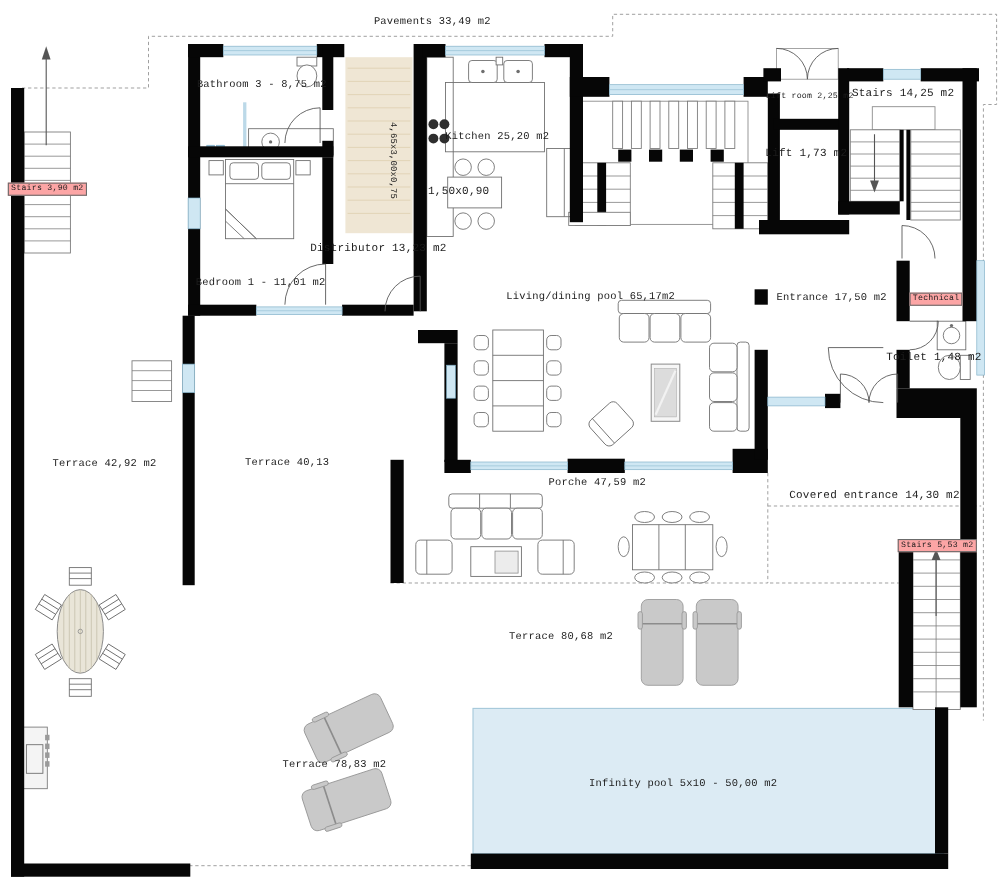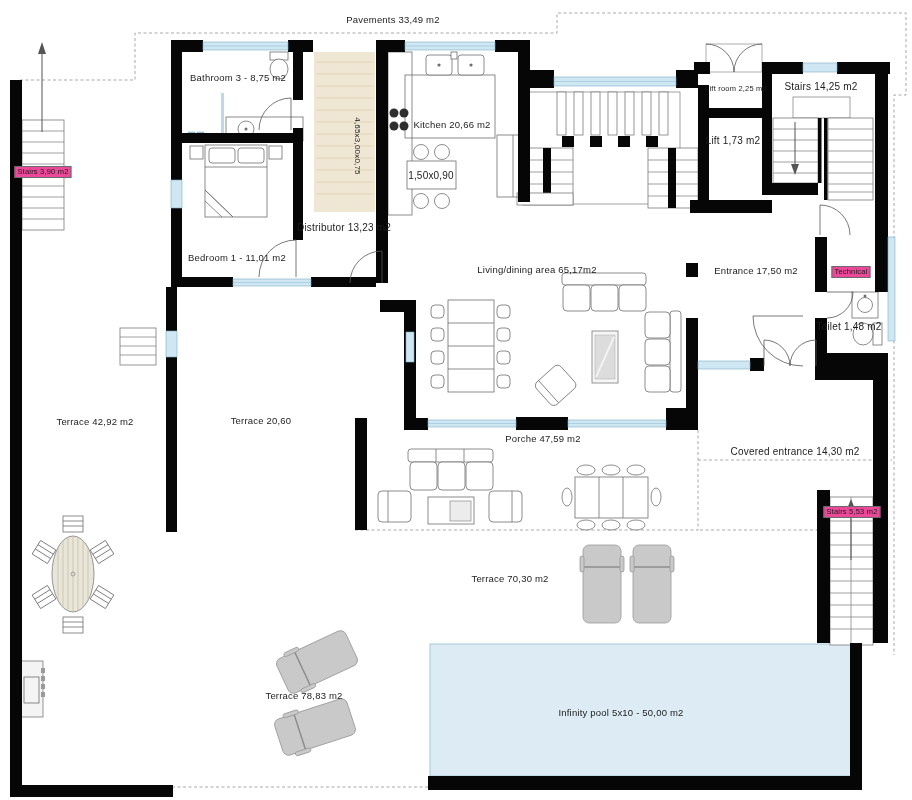--- a/index.html
+++ b/index.html
@@ -1,23 +1,23 @@
 <!DOCTYPE html>
 <html><head>
 <meta charset="utf-8">
 <style>
   html,body{margin:0;padding:0;background:#fff;}
   .plan{position:relative;width:912px;height:800px;background:#fff;overflow:hidden;
-        font-family:Liberation Sans, sans-serif;}
+        font-family:Liberation Mono, monospace;}
   .plan svg{position:absolute;left:0;top:0;}
   .lbl{position:absolute;transform:translate(-50%,-50%);font-size:9.5px;color:#1c1c1c;
        white-space:nowrap;letter-spacing:.2px;z-index:5;}
   .lbl.sm{font-size:10px;text-align:right;}
   .lbl.xs{font-size:7.5px;}
-  .lbl.boxed{border:1px solid #6b6b6b;background:#ec4899;padding:0 2px;font-size:7.5px;line-height:10px;}
+  .lbl.boxed{border:1px solid #6b6b6b;background:#fca5a5;padding:0 2px;font-size:7.5px;line-height:10px;}
   .lbl.vert{transform:translate(-50%,-50%) rotate(90deg);font-size:8px;}
   .w{fill:#060606;}
   .win{fill:#cfe7f3;stroke:#7fafc7;stroke-width:.6;}
   .fur{fill:#ffffff;stroke:#6e6e6e;stroke-width:.8;}
   .furl{stroke:#6e6e6e;stroke-width:.8;fill:none;}
   .door{stroke:#555;stroke-width:.8;fill:none;}
   .dash{stroke:#9f9f9f;stroke-width:.9;fill:none;stroke-dasharray:3 2.5;}
   .step{stroke:#7a7a7a;stroke-width:.8;fill:#fff;}
   .stepl{stroke:#7a7a7a;stroke-width:.7;}
   .lounger{fill:#c9c9c9;stroke:#999;stroke-width:.8;}
@@ -443,34 +443,34 @@
     <path class="door" d="M820,205 L820,235 M820,205 A30,30 0 0 1 850,235"></path>
     <path class="door" d="M753,316 L803,316 M753,316 A50,50 0 0 0 803,366"></path>
     <path class="door" d="M764,340 L764,366 M764,340 A26,26 0 0 1 790,366 M816,340 L816,366 M816,340 A26,26 0 0 0 790,366"></path>
     <path class="door" d="M827,292 L853,292 M853,292 A26,26 0 0 1 827,318"></path>
   </g>
 </svg>
 
 <div class="lbl" style="left:393px;top:19px">Pavements 33,49 m2</div>
 <div class="lbl" style="left:238px;top:77px">Bathroom 3 - 8,75 m2</div>
 <div class="lbl vert" style="left:357px;top:146px">4,65x3,00x0,75</div>
-<div class="lbl" style="left:452px;top:124px">Kitchen 20,66 m2</div>
-<div class="lbl sm" style="left:431px;top:175px">1,50x0,90</div>
+<div class="lbl" style="left:452px;top:124px">Kitchen 25,20 m2</div>
+<div class="lbl sm" style="left:417px;top:175px">1,50x0,90</div>
 <div class="lbl xs" style="left:736px;top:88px">Lift room 2,25 m2</div>
 <div class="lbl sm" style="left:821px;top:86px">Stairs 14,25 m2</div>
 <div class="lbl sm" style="left:733px;top:140px">Lift 1,73 m2</div>
 <div class="lbl boxed" style="left:43px;top:172px">Stairs 3,90 m2</div>
 <div class="lbl sm" style="left:344px;top:227px">Distributor 13,23 m2</div>
 <div class="lbl" style="left:237px;top:257px">Bedroom 1 - 11,01 m2</div>
-<div class="lbl" style="left:537px;top:269px">Living/dining area  65,17m2</div>
+<div class="lbl" style="left:537px;top:269px">Living/dining pool  65,17m2</div>
 <div class="lbl" style="left:756px;top:270px">Entrance 17,50 m2</div>
 <div class="lbl boxed" style="left:851px;top:272px">Technical</div>
 <div class="lbl sm" style="left:849px;top:326px">Toilet 1,48 m2</div>
 <div class="lbl" style="left:95px;top:421px">Terrace  42,92 m2</div>
-<div class="lbl" style="left:261px;top:420px">Terrace  20,60</div>
+<div class="lbl" style="left:261px;top:420px">Terrace  40,13</div>
 <div class="lbl" style="left:543px;top:438px">Porche  47,59 m2</div>
 <div class="lbl sm" style="left:795px;top:451px">Covered entrance 14,30 m2</div>
-<div class="lbl boxed" style="left:852px;top:512px">Stairs 5,53 m2</div>
-<div class="lbl" style="left:510px;top:578px">Terrace  70,30 m2</div>
+<div class="lbl boxed" style="left:852px;top:496px">Stairs 5,53 m2</div>
+<div class="lbl" style="left:510px;top:578px">Terrace  80,68 m2</div>
 <div class="lbl" style="left:304px;top:695px">Terrace  78,83 m2</div>
 <div class="lbl" style="left:621px;top:712px">Infinity pool 5x10 - 50,00 m2</div>
 
 </div>
 
 </body></html>

